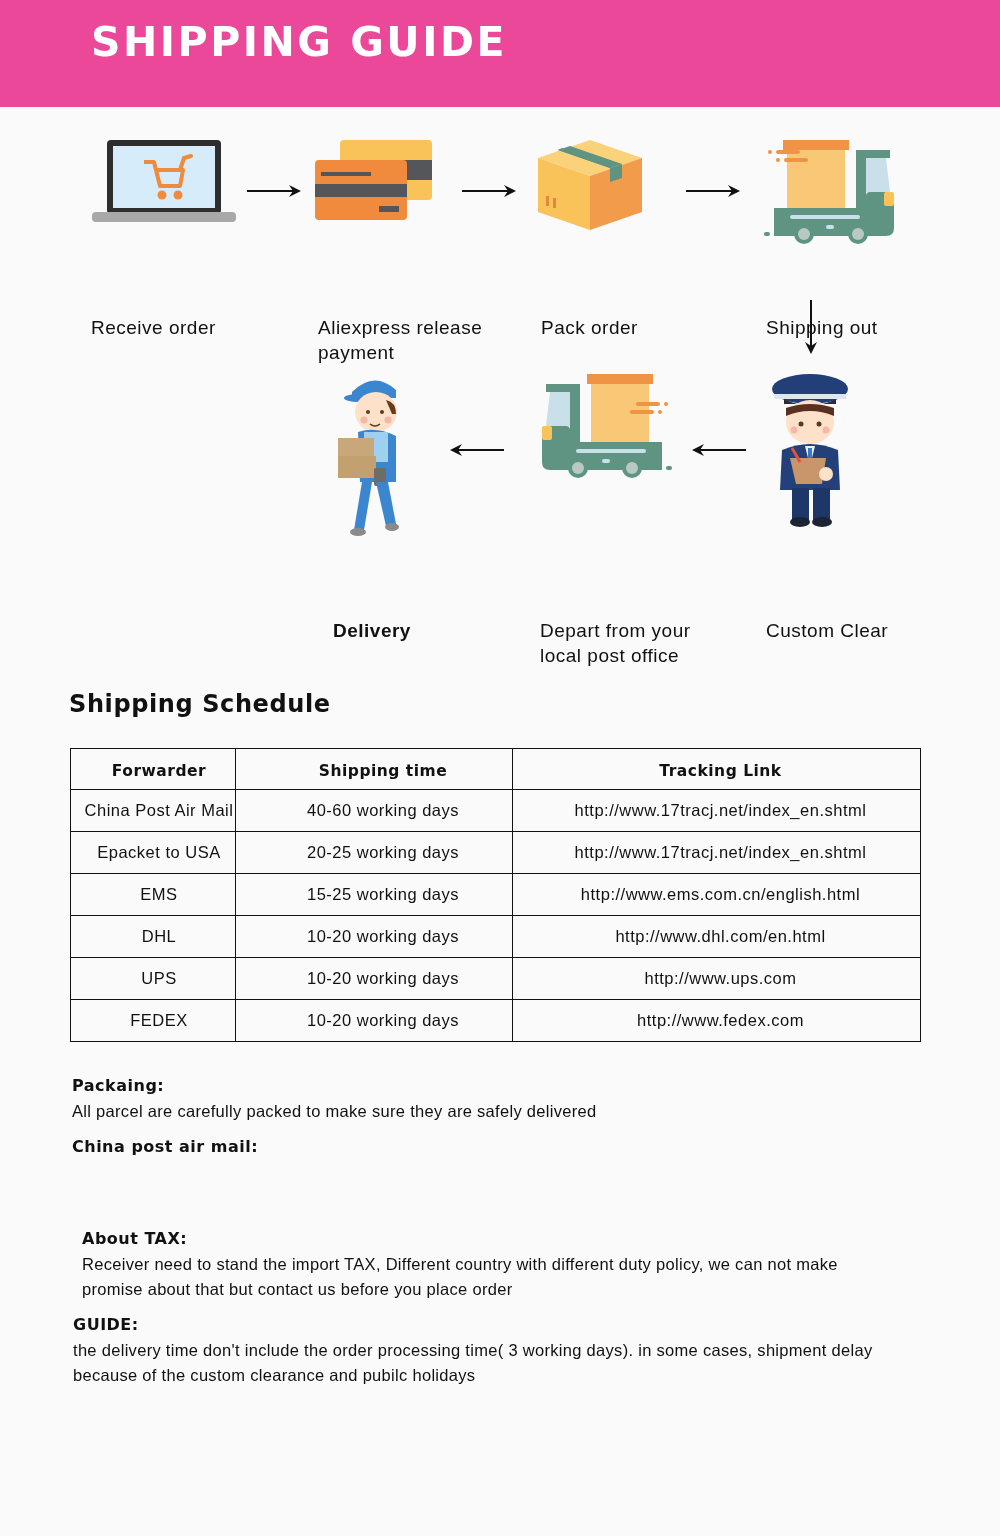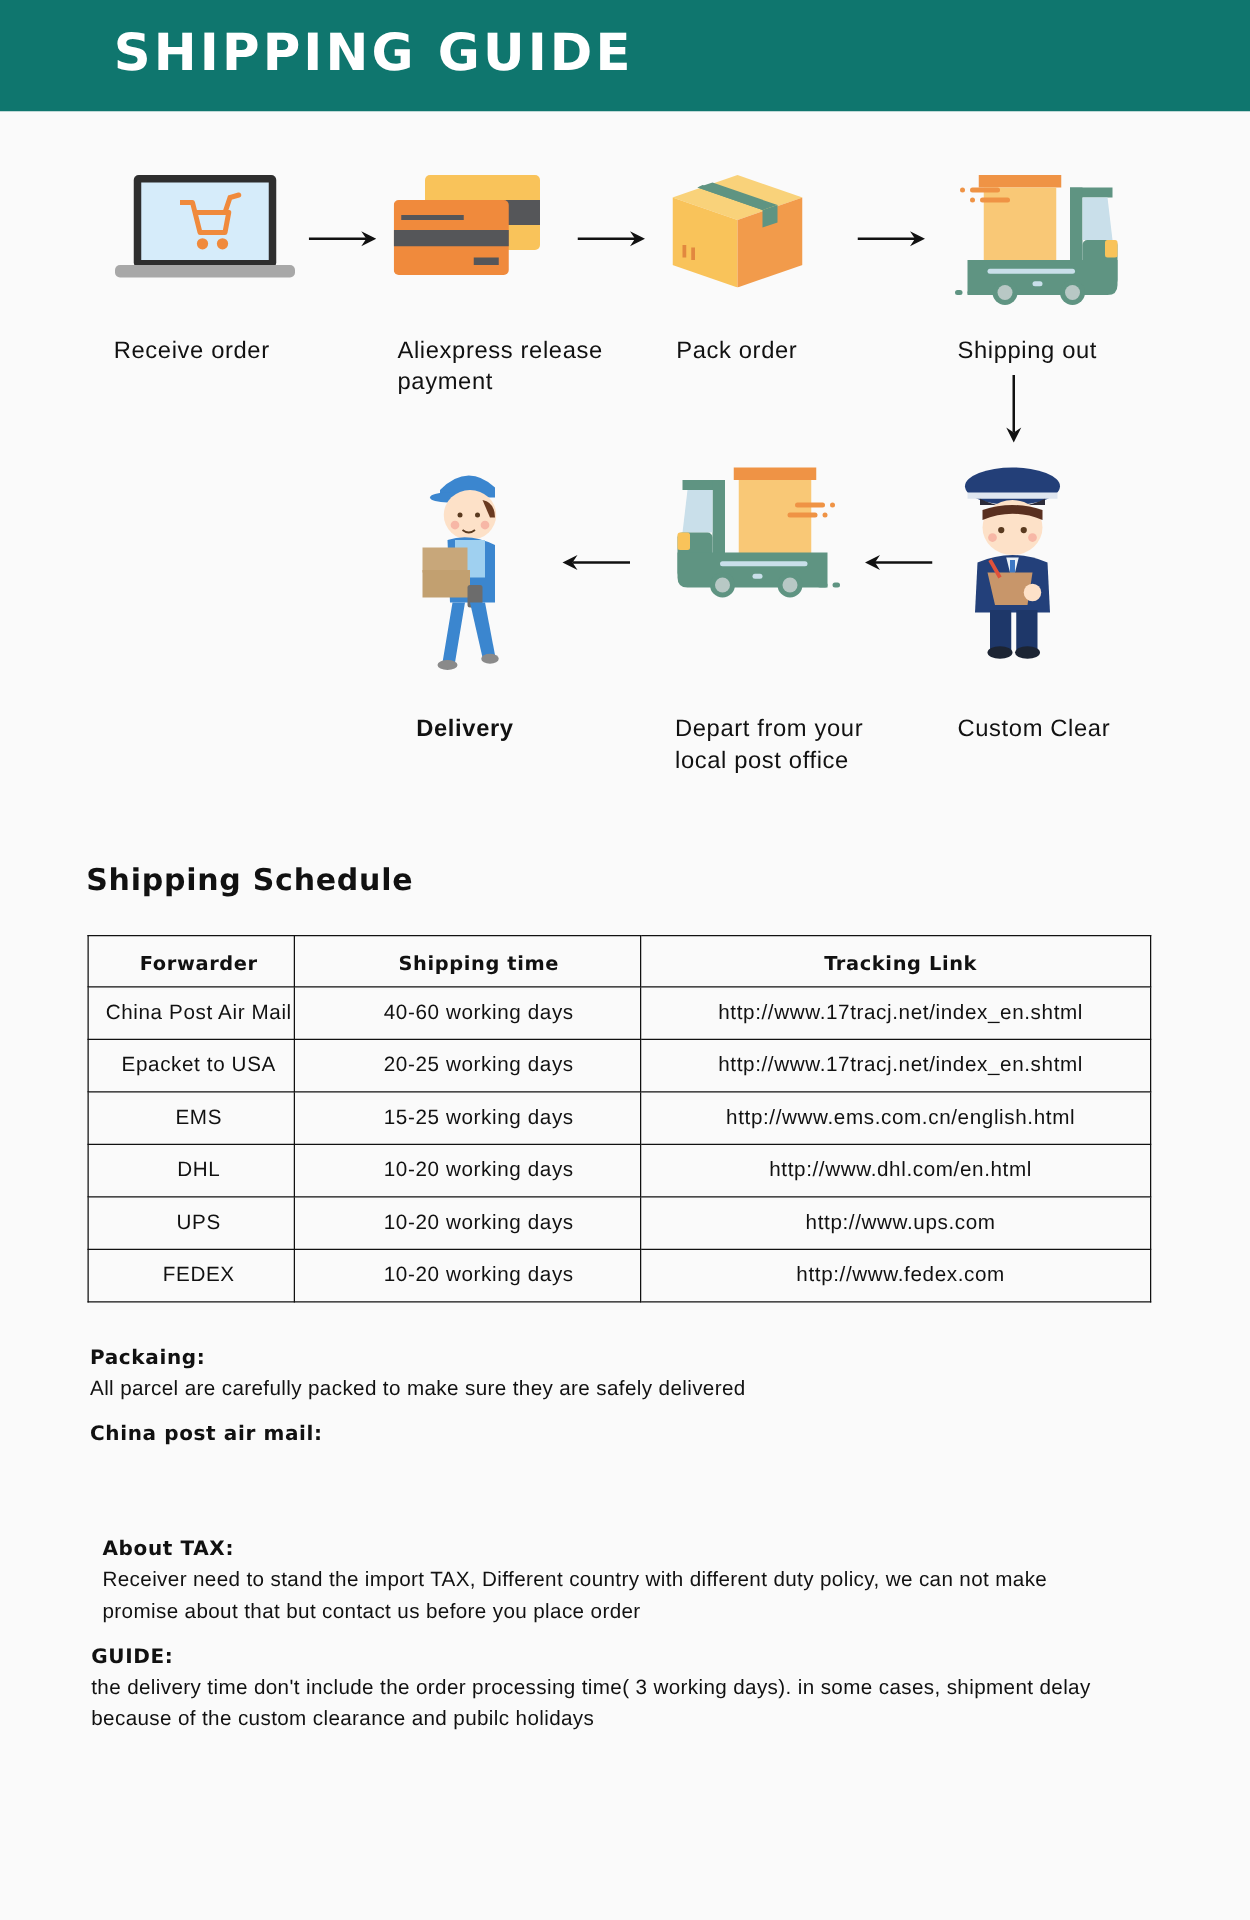--- a/index.html
+++ b/index.html
@@ -1,22 +1,22 @@
 <!DOCTYPE html>
 <html><head>
 <meta charset="utf-8">
 <style>
   * { box-sizing: border-box; margin: 0; padding: 0; }
   html, body { width: 1000px; height: 1536px; background: #fafafa; overflow: hidden; }
   body { font-family: "Liberation Sans", sans-serif; color: #111; position: relative; }
 
-  .header { position: absolute; left: 0; top: 0; width: 1000px; height: 89px; background: #0f766e; }
+  .header { position: absolute; left: 0; top: 0; width: 1000px; height: 107px; background: #ec4899; }
   .header-title { position: absolute; left: 91px; top: 18px; font-family: "DejaVu Sans", sans-serif; font-weight: bold; font-size: 41px; letter-spacing: 2.5px; color: #fff; }
   .step-icon { position: absolute; }
-  .step-label { position: absolute; font-size: 19px; line-height: 25px; color: #111; letter-spacing: 0.5px; white-space: pre-line; }
+  .step-label { position: absolute; font-size: 19px; line-height: 25px; color: #111; letter-spacing: 0.5px; white-space: pre-line; margin-top: 47px; }
 
   .arrow { position: absolute; }
 
   .section-title { position: absolute; left: 69px; top: 690px; font-family: "DejaVu Sans", sans-serif; font-weight: bold; font-size: 24px; letter-spacing: 0.6px; }
 
   table.schedule { position: absolute; left: 70px; top: 748px; width: 851px; border-collapse: collapse; border: 1.5px solid #666; }
   table.schedule td, table.schedule th { border: 1.5px solid #111; text-align: center; vertical-align: middle; font-size: 16.5px; letter-spacing: 0.5px; padding: 0 0 0 12px; height: 42px; }
   table.schedule th { font-family: "DejaVu Sans", sans-serif; font-weight: bold; font-size: 15.5px; height: 41px; padding-top: 4px; }
   table.schedule td.c1 { width: 165px; }
   table.schedule td.c2 { width: 277px; padding-left: 18px; }

